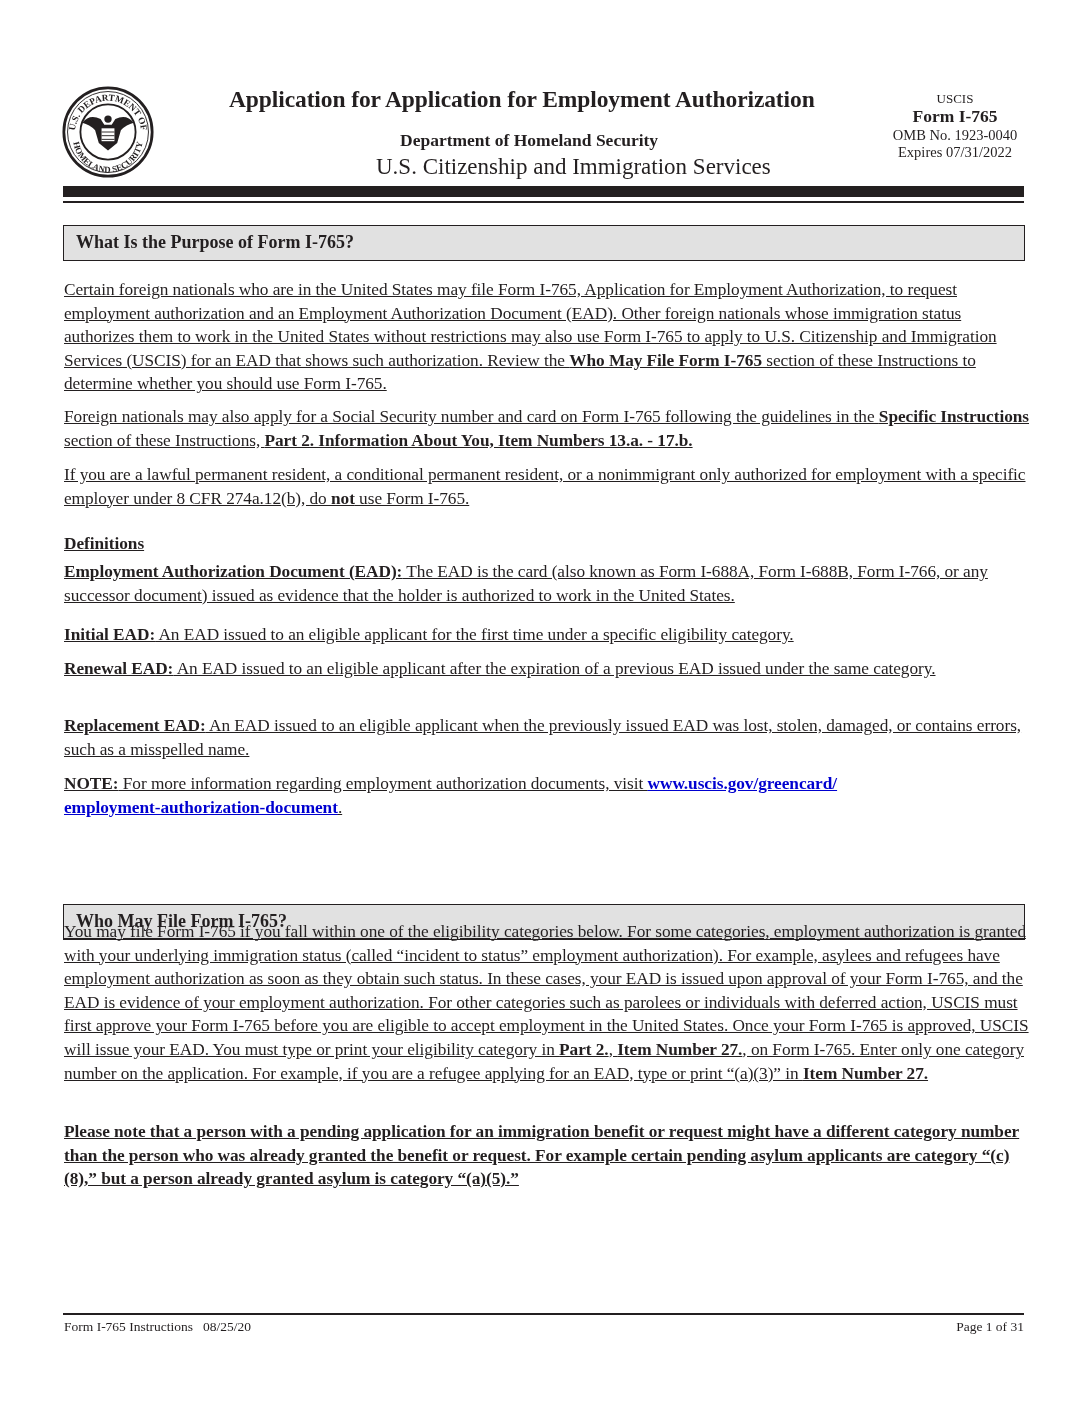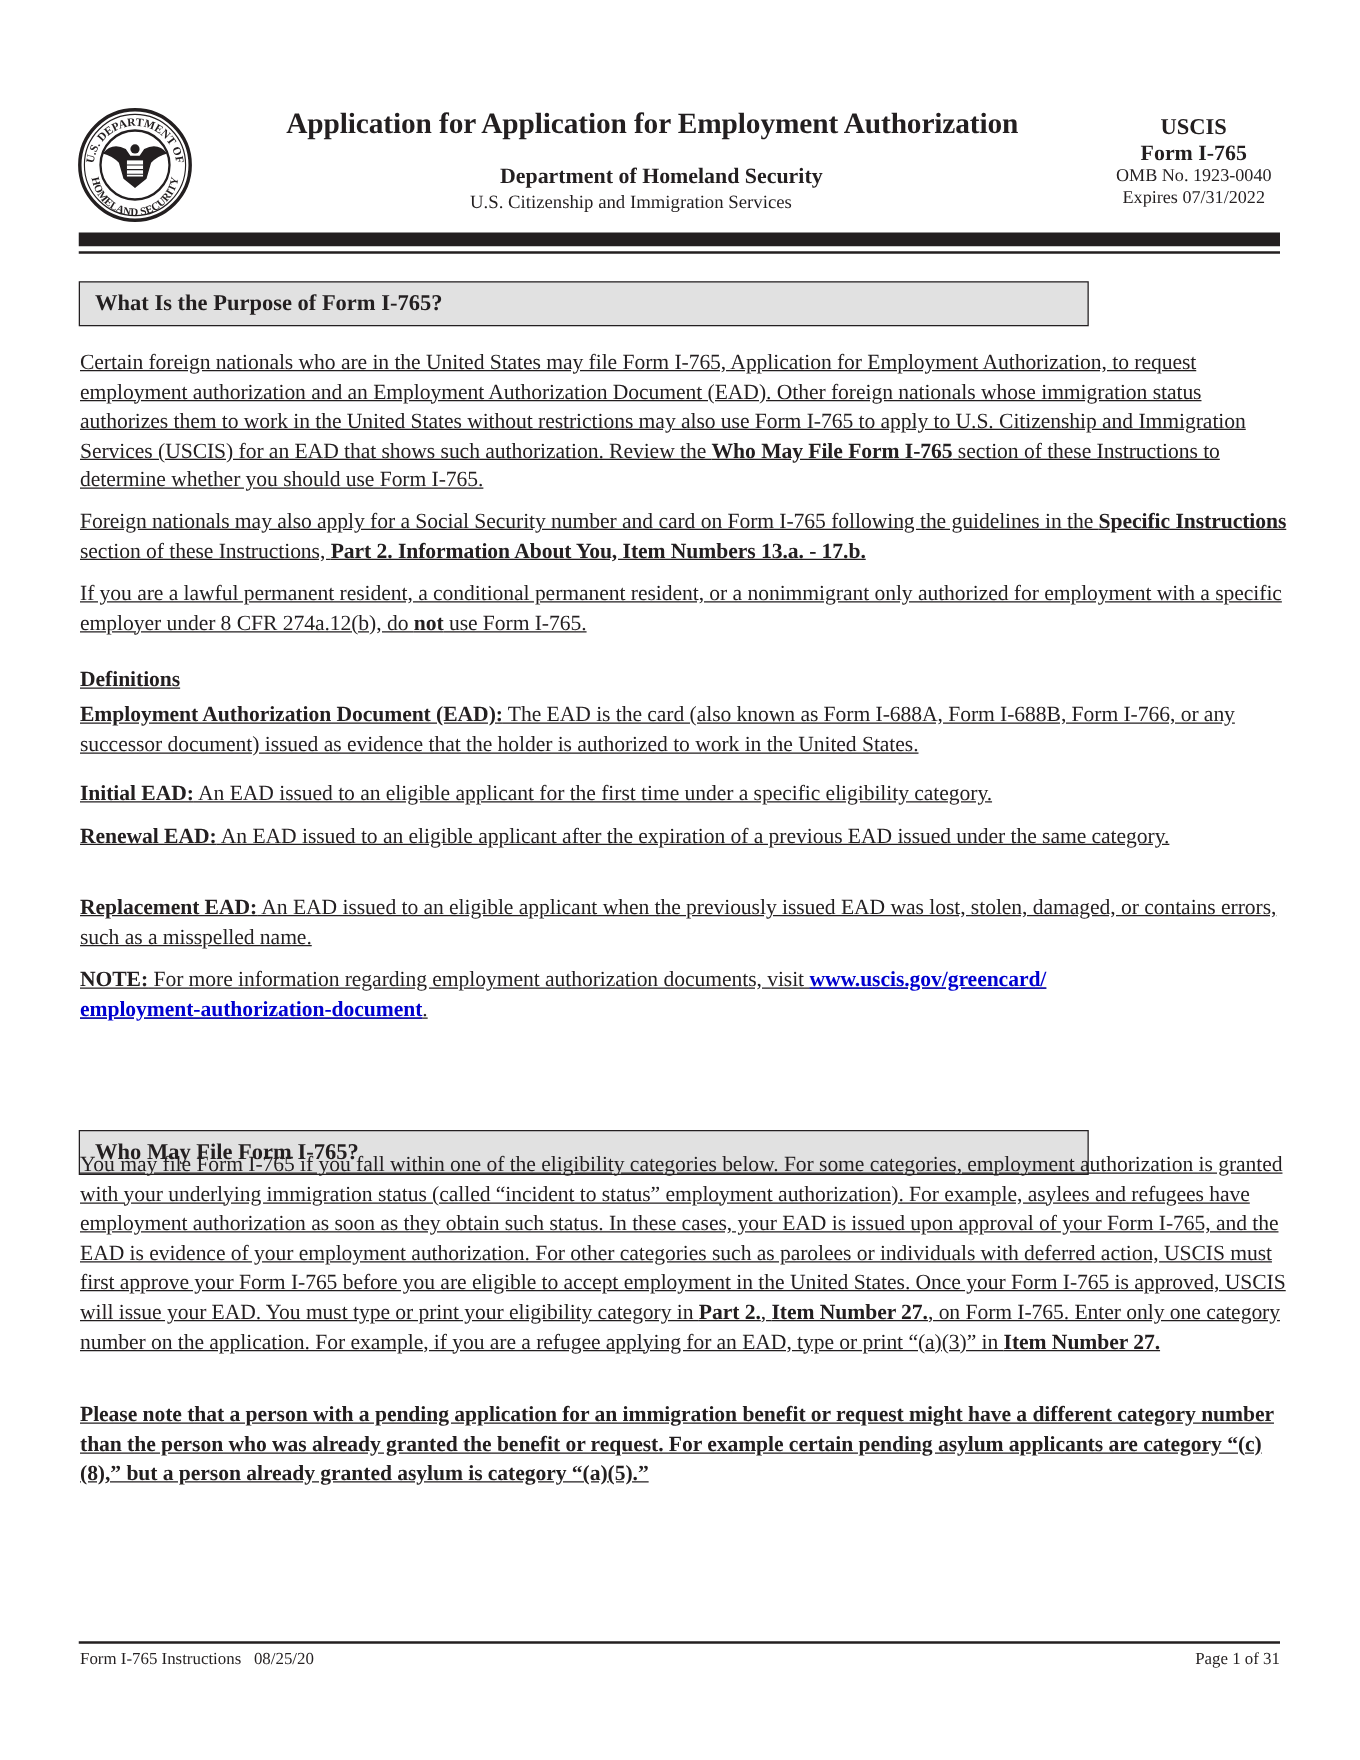--- a/index.html
+++ b/index.html
@@ -19,41 +19,41 @@
     .title {
       position: absolute; left: 229px; top: 86px;
       font-size: 23.5px; font-weight: bold; white-space: nowrap; letter-spacing: -0.1px;
     }
     .dept {
       position: absolute; left: 400px; top: 130px;
       font-size: 17.5px; font-weight: bold; white-space: nowrap;
     }
     .agency {
       position: absolute; left: 376px; top: 154px;
-      font-size: 15px; white-space: nowrap;
+      font-size: 23px; white-space: nowrap;
     }
     .formbox {
       position: absolute; left: 870px; top: 91px; width: 170px;
       text-align: center; line-height: 1.18;
     }
-    .formbox .uscis { font-size: 18px; font-weight: bold; display: block; }
+    .formbox .uscis { font-size: 13px; font-weight: normal; display: block; }
     .formbox .formno { font-size: 17.5px; font-weight: bold; display: block; }
     .formbox .omb { font-size: 14.5px; display: block; }
     .formbox .exp { font-size: 14.5px; display: block; }
 
     .rule-thick {
       position: absolute; left: 63px; top: 186px; width: 961px; height: 11px; background: #231f20;
     }
     .rule-thin {
       position: absolute; left: 63px; top: 201px; width: 961px; height: 2px; background: #231f20;
     }
 
     
     .sec-head {
-      position: absolute; left: 63px; width: 808px; height: 36px;
+      position: absolute; left: 63px; width: 962px; height: 36px;
       background: #e1e1e1; border: 1.5px solid #231f20;
       padding: 6px 0 0 12px;
       font-size: 18px; font-weight: bold; white-space: nowrap;
     }
     .sec1 { top: 225px; }
     .sec2 { top: 868px; margin-top: 36px; }
 
     
     .para {
       position: absolute; left: 64px; width: 970px;

